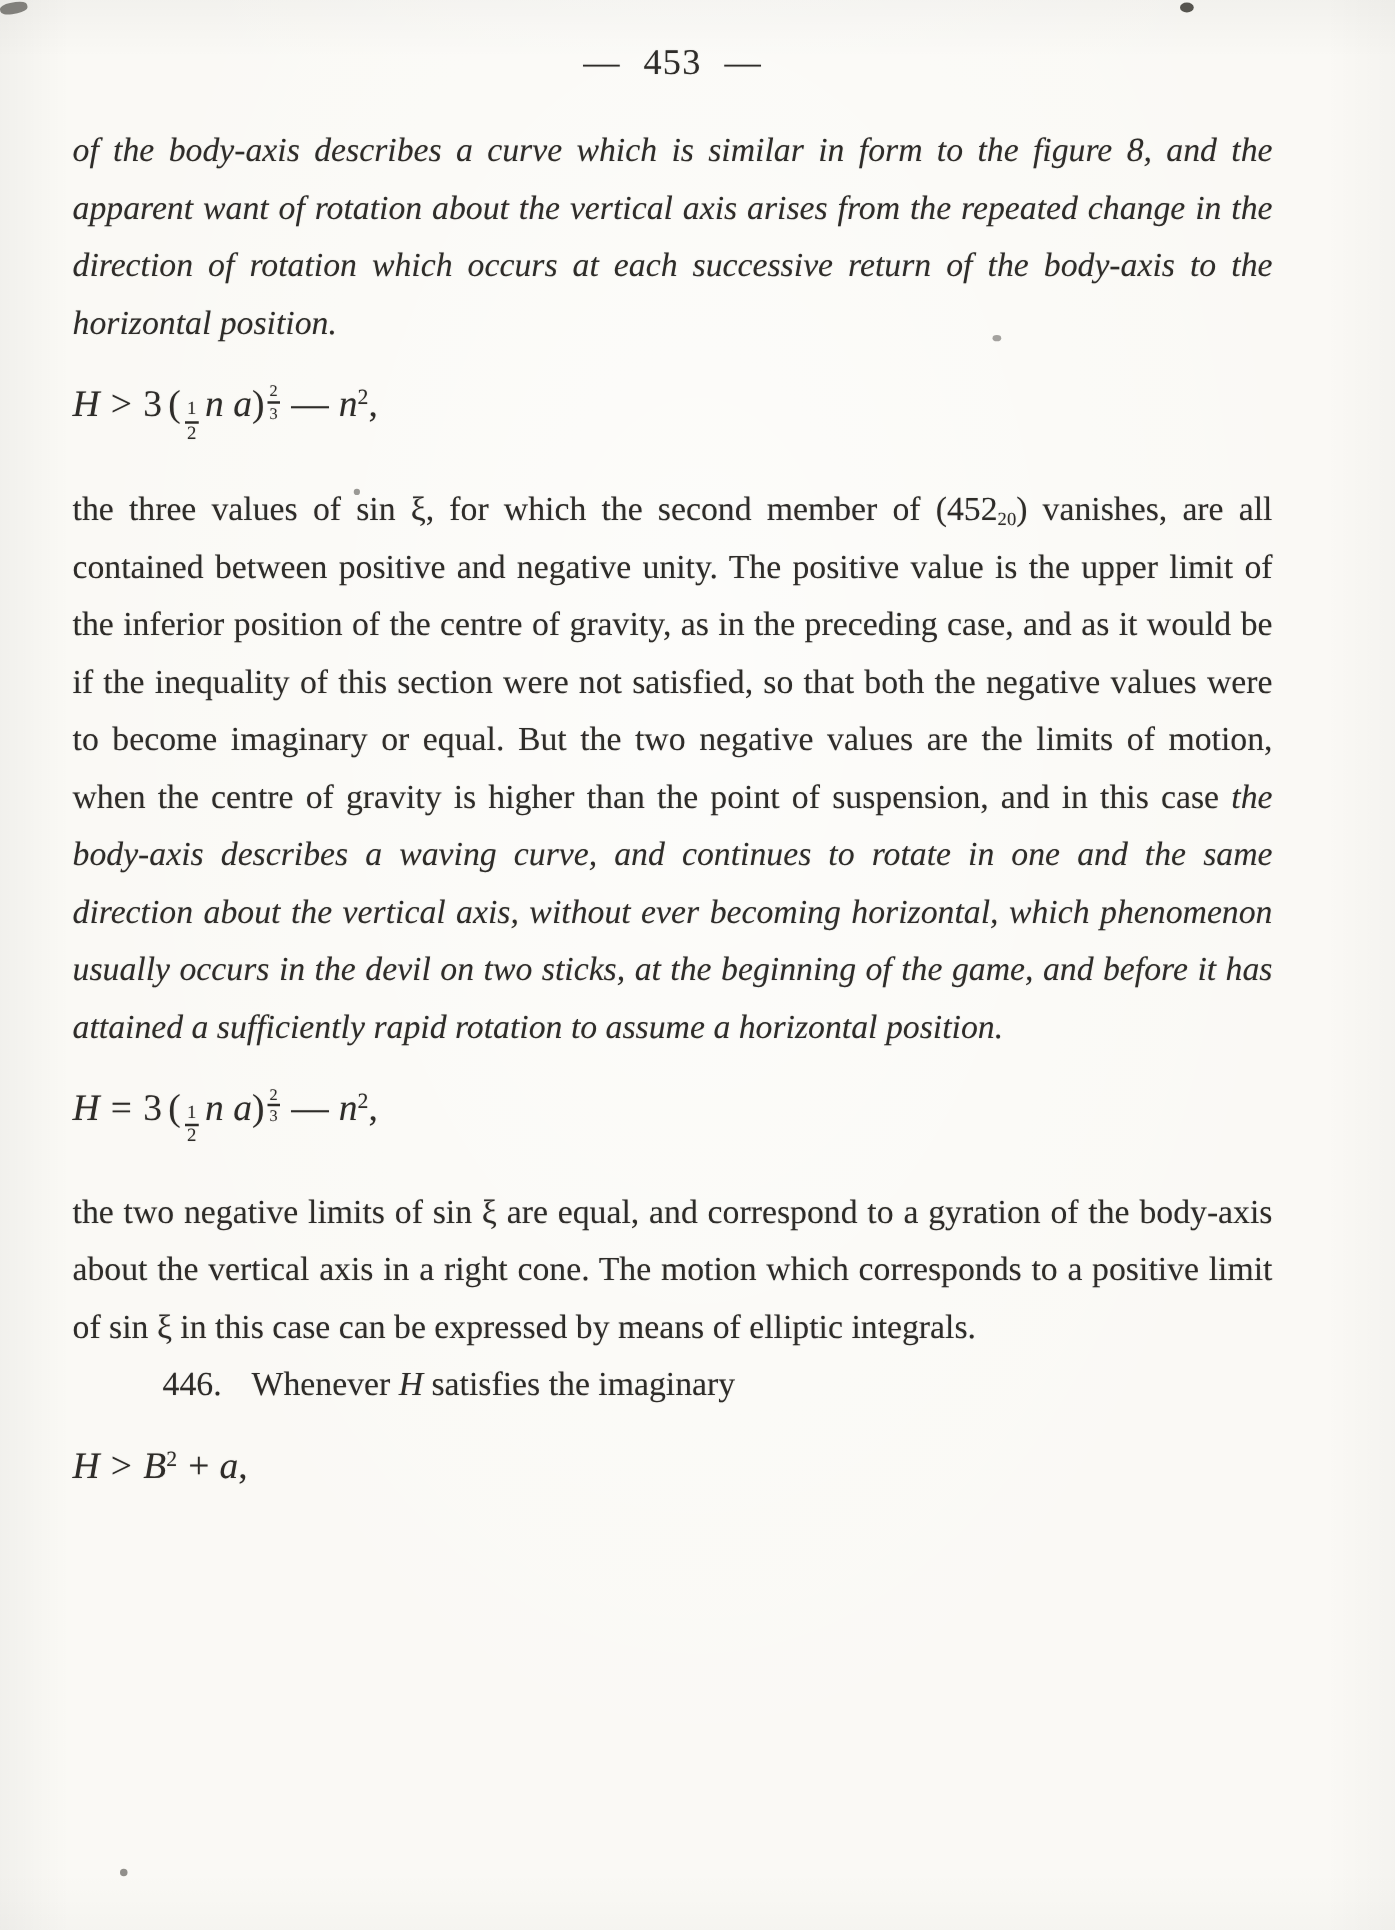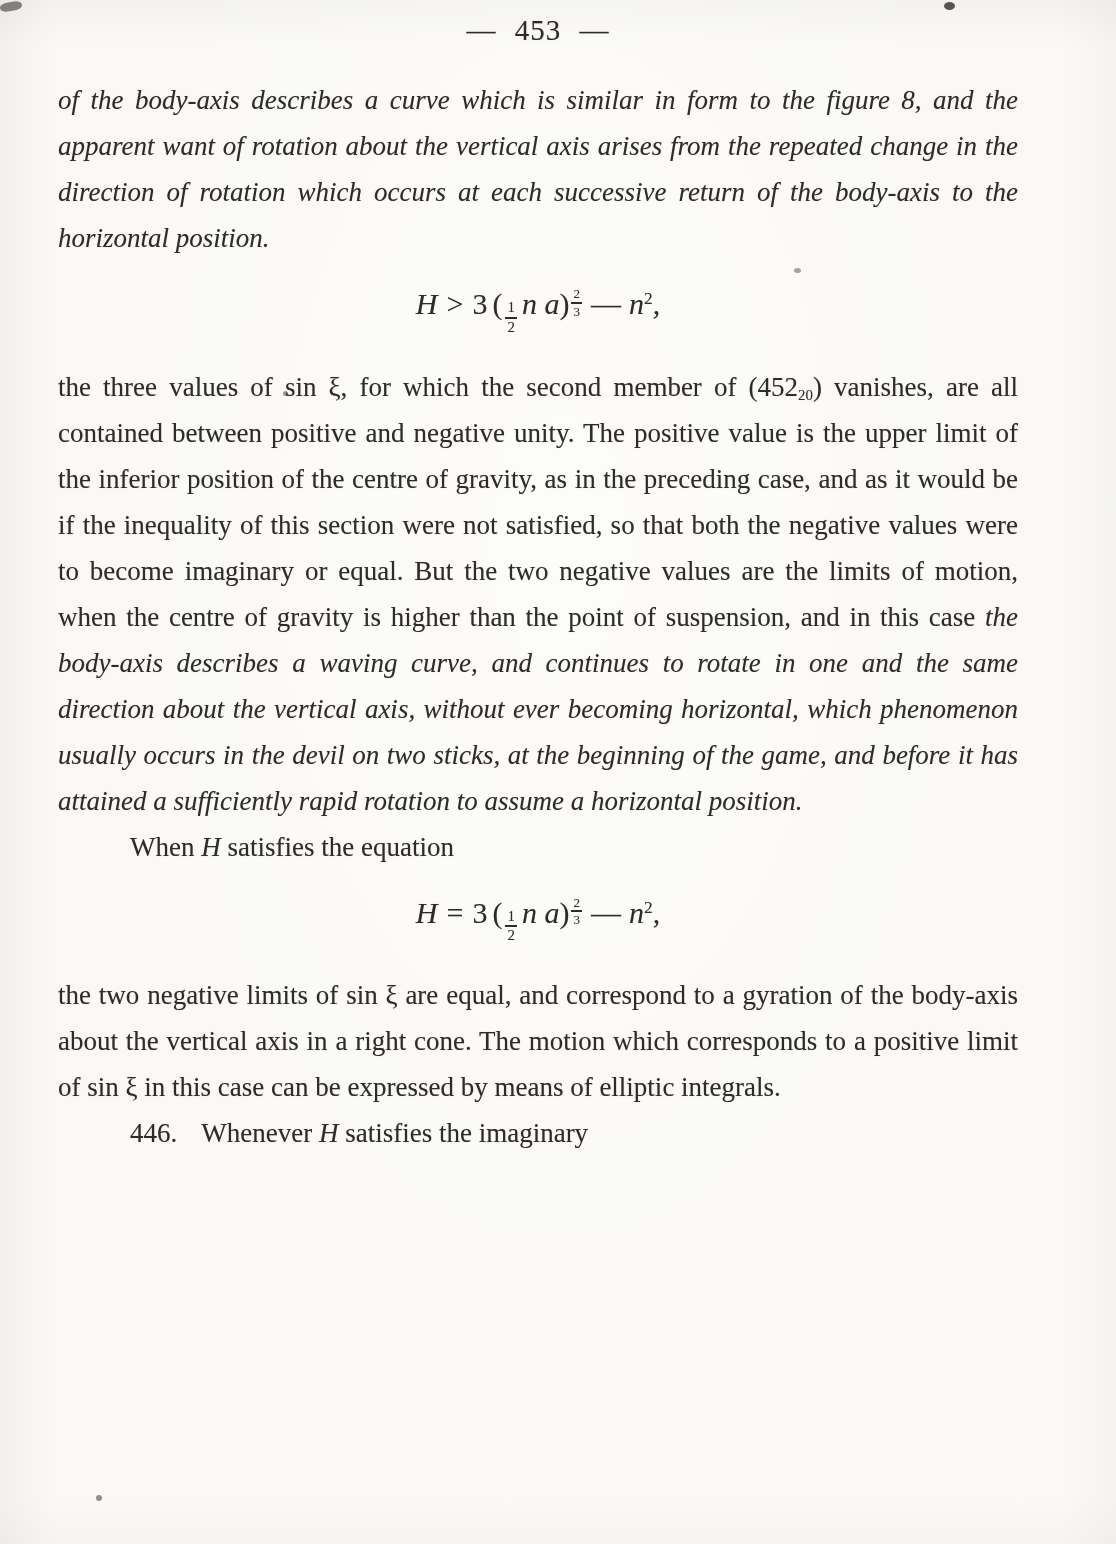--- a/index.html
+++ b/index.html
@@ -2,21 +2,21 @@
 <html><head>
 <meta charset="utf-8">
 <style>
   html, body { margin: 0; padding: 0; background: #e8e6e1; }
   .page {
     position: relative;
     width: 1116px;
     height: 1544px;
     margin: 0 auto;
     box-sizing: border-box;
-    padding: 14px 98px 0 58px;
+    padding: 34px 98px 0 58px;
     overflow: hidden;
     background-color: #faf9f5;
     background-image:
       radial-gradient(ellipse at 50% 35%, rgba(255,255,255,0.55), rgba(255,255,255,0) 65%),
       linear-gradient(90deg, rgba(0,0,0,0.035), rgba(0,0,0,0) 5%, rgba(0,0,0,0) 95%, rgba(0,0,0,0.025)),
       linear-gradient(180deg, rgba(0,0,0,0.03), rgba(0,0,0,0) 3%, rgba(0,0,0,0) 97%, rgba(0,0,0,0.02));
     color: #2e2c29;
     font-family: "Liberation Serif", "DejaVu Serif", serif;
     text-shadow: 0 0 1px rgba(46,44,41,0.28);
   }
@@ -33,21 +33,21 @@
     line-height: 46px;
     text-align: justify;
   }
   .indent { text-indent: 72px; }
   .ital { font-style: italic; }
   .secnum { margin-right: 24px; }
   sup { font-size: 0.58em; vertical-align: 0.55em; line-height: 0; }
   sub { font-size: 0.55em; vertical-align: -0.28em; line-height: 0; }
   .eq {
     display: block;
-    text-align: center;
+    text-align: left;
     font-size: 30px;
     line-height: 1.25;
     margin: 24px 0 28px;
     white-space: nowrap;
   }
   .eq .v { font-style: italic; }
   .eq .rel { margin: 0 9px; }
   .eq .op { margin: 0 9px; letter-spacing: -1px; }
   .eq .lp { margin-left: 5px; }
   .vfrac {
@@ -81,33 +81,33 @@
   <div class="eq"><span class="v">H</span><span class="rel">&gt;</span><span>3</span><span class="lp">(</span><span class="vfrac inner">
         <span class="fnum">1</span>
         <span class="fden">2</span>
       </span><span class="v">n a</span><span>)</span><span class="vfrac expo">
         <span class="fnum">2</span>
         <span class="fden">3</span>
       </span><span class="op">—</span><span class="v">n</span><sup>2</sup><span>,</span></div>
 
   <p><span>the three values of sin ξ, for which the second member of (452</span><sub>20</sub><span>) vanishes, are all contained between positive and negative unity. The positive value is the upper limit of the inferior position of the centre of gravity, as in the preceding case, and as it would be if the inequality of this section were not satisfied, so that both the negative values were to become imaginary or equal. But the two negative values are the limits of motion, when the centre of gravity is higher than the point of suspension, and in this case </span><span class="ital">the body-axis describes a waving curve, and continues to rotate in one and the same direction about the vertical axis, without ever becoming horizontal, which phenomenon usually occurs in the devil on two sticks, at the beginning of the game, and before it has attained a sufficiently rapid rotation to assume a horizontal position.</span></p>
 
-  <p class="indent"><span>When </span><span class="ital">H</span><span> satisfies the equation</span></p>
 
   <div class="eq"><span class="v">H</span><span class="rel">=</span><span>3</span><span class="lp">(</span><span class="vfrac inner">
         <span class="fnum">1</span>
         <span class="fden">2</span>
       </span><span class="v">n a</span><span>)</span><span class="vfrac expo">
         <span class="fnum">2</span>
         <span class="fden">3</span>
       </span><span class="op">—</span><span class="v">n</span><sup>2</sup><span>,</span></div>
 
   <p><span>the two negative limits of sin ξ are equal, and correspond to a gyration of the body-axis about the vertical axis in a right cone. The motion which corresponds to a positive limit of sin ξ in this case can be expressed by means of elliptic integrals.</span></p>
 
   <p class="indent"><span class="secnum">446.</span><span>Whenever </span><span class="ital">H</span><span> satisfies the imaginary</span></p>
 
+  <div class="eq"><span class="v">H</span><span class="rel">&gt;</span><span class="v">B</span><sup>2</sup><span class="op">+</span><span class="v">a</span><span>,</span></div>
 
   <div class="speck sp1"></div>
   <div class="speck sp2"></div>
   <div class="speck sp3"></div>
   <div class="speck sp4"></div>
   <div class="speck sp5"></div>
 </div>
 
 </body></html>

